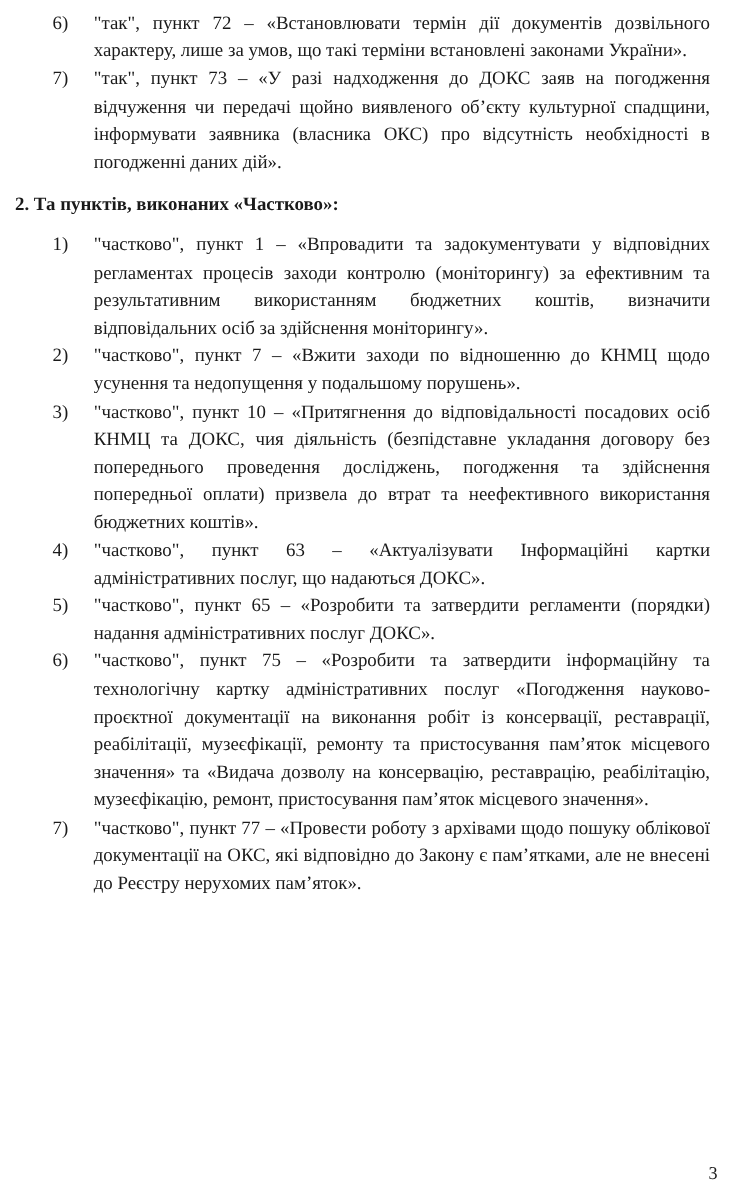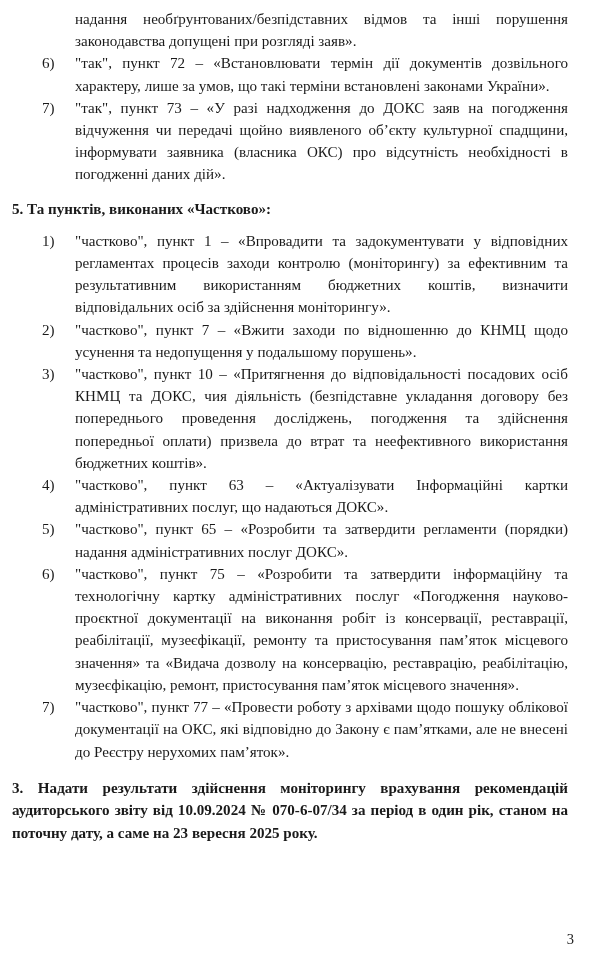--- a/index.html
+++ b/index.html
@@ -94,34 +94,33 @@
     font-size: 14.5px;
     line-height: 18px;
     text-align: right;
   }
 </style>
 </head>
 <body>
 
 <div class="page">
 
-  <p class="cont-para">надання необґрунтованих/безпідставних відмов та інші порушення законодавства допущені при розгляді заяв».</p>
 
   <ol class="num-list">
     <li>
       <span class="marker">6)</span>
       <span class="li-text">"так", пункт 72 – «Встановлювати термін дії документів дозвільного характеру, лише за умов, що такі терміни встановлені законами України».</span>
     </li>
     <li>
       <span class="marker">7)</span>
       <span class="li-text">"так", пункт 73 – «У разі надходження до ДОКС заяв на погодження відчуження чи передачі щойно виявленого об’єкту культурної спадщини, інформувати заявника (власника ОКС) про відсутність необхідності в погодженні даних дій».</span>
     </li>
   </ol>
 
-  <p class="section-head gap-before gap-after">5. Та пунктів, виконаних «Частково»:</p>
+  <p class="section-head gap-before gap-after">2. Та пунктів, виконаних «Частково»:</p>
 
   <ol class="num-list">
     <li>
       <span class="marker">1)</span>
       <span class="li-text">"частково", пункт 1 – «Впровадити та задокументувати у відповідних регламентах процесів заходи контролю (моніторингу) за ефективним та результативним використанням бюджетних коштів, визначити відповідальних осіб за здійснення моніторингу».</span>
     </li>
     <li>
       <span class="marker">2)</span>
       <span class="li-text">"частково", пункт 7 – «Вжити заходи по відношенню до КНМЦ щодо усунення та недопущення у подальшому порушень».</span>
     </li>
@@ -140,18 +139,17 @@
     <li>
       <span class="marker">6)</span>
       <span class="li-text">"частково", пункт 75 – «Розробити та затвердити інформаційну та технологічну картку адміністративних послуг «Погодження науково-проєктної документації на виконання робіт із консервації, реставрації, реабілітації, музеєфікації, ремонту та пристосування пам’яток місцевого значення» та «Видача дозволу на консервацію, реставрацію, реабілітацію, музеєфікацію, ремонт, пристосування пам’яток місцевого значення».</span>
     </li>
     <li>
       <span class="marker">7)</span>
       <span class="li-text">"частково", пункт 77 – «Провести роботу з архівами щодо пошуку облікової документації на ОКС, які відповідно до Закону є пам’ятками, але не внесені до Реєстру нерухомих пам’яток».</span>
     </li>
   </ol>
 
-  <p class="bold-para spaced">3. Надати результати здійснення моніторингу врахування рекомендацій аудиторського звіту від 10.09.2024 № 070-6-07/34 за період в один рік, станом на поточну дату, а саме на 23 вересня 2025 року.</p>
 
 
   <div class="page-number">3</div>
 
 </div>
 
 </body></html>

